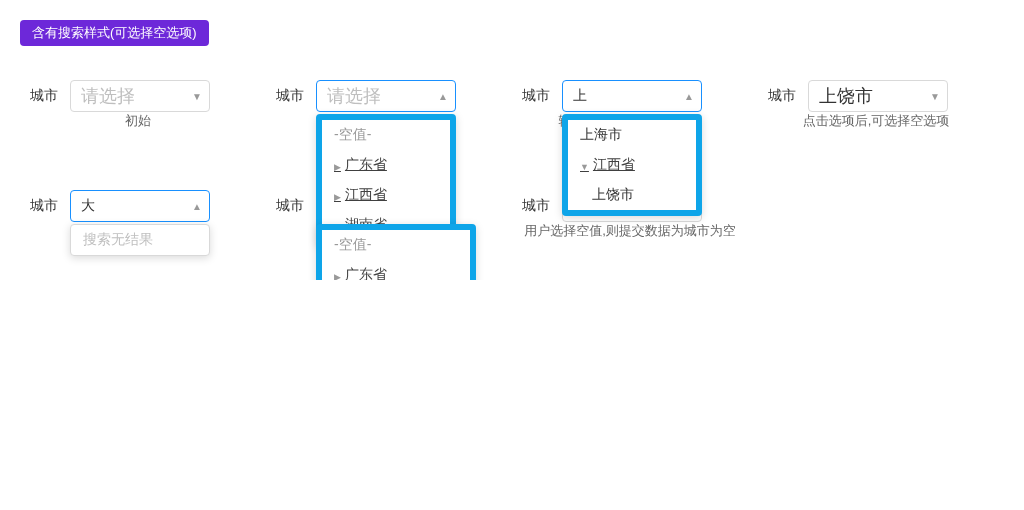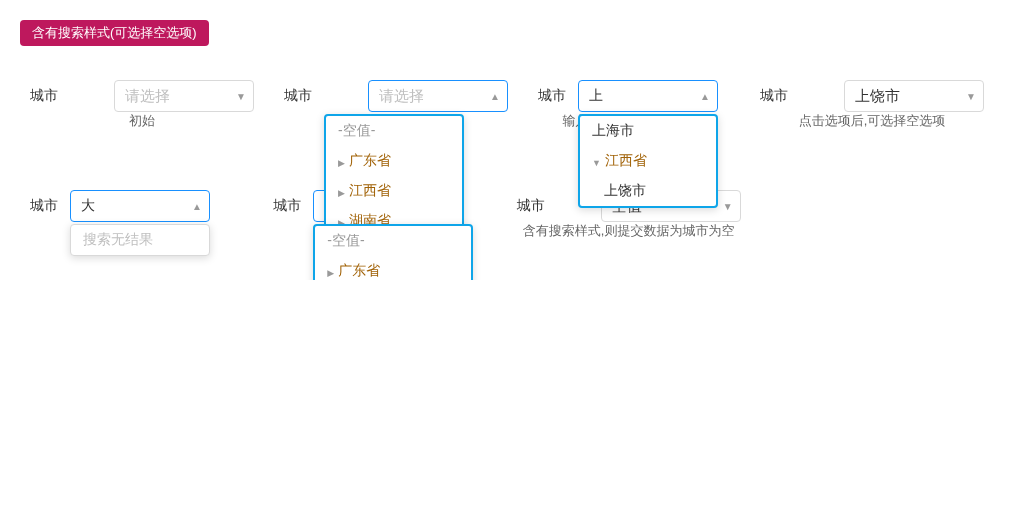--- a/index.html
+++ b/index.html
@@ -6,21 +6,21 @@
     body {
       font-family: -apple-system, BlinkMacSystemFont, "PingFang SC", "Microsoft YaHei", sans-serif;
       font-size: 14px;
       background: #fff;
       color: #333;
       padding: 20px;
     }
 
     .header-badge {
       display: inline-block;
-      background: #be185d;
+      background: #6d28d9;
       color: #fff;
       padding: 4px 12px;
       border-radius: 4px;
       font-size: 13px;
       margin-bottom: 24px;
     }
 
     .demo-section {
       padding: 10px 20px 20px 10px;
       position: relative;
@@ -48,30 +48,29 @@
     
     .select-wrapper {
       position: relative;
       display: inline-block;
     }
 
     .select-input {
       border: 1px solid #d9d9d9;
       border-radius: 4px;
       padding: 5px 28px 5px 10px;
-      font-size: 15px;
+      font-size: 18px;
       color: #333;
       background: #fff;
       width: 140px;
       cursor: pointer;
       display: flex;
       align-items: center;
       justify-content: space-between;
       height: 32px;
-      margin-left: 44px;
     }
 
     .select-input.active {
       border-color: #1890ff;
       outline: none;
     }
 
     .select-input .placeholder {
       color: #bfbfbf;
     }
@@ -105,42 +104,43 @@
       outline: none;
     }
 
     
     .dropdown {
       position: absolute;
       top: 34px;
       left: 0;
       width: 140px;
       background: #fff;
-      border: 2px solid #0ea5e9;
+      border: 6px solid #0ea5e9;
       border-radius: 4px;
       box-shadow: 0 2px 8px rgba(0,0,0,0.15);
       z-index: 10;
     }
 
     .dropdown-item {
       padding: 6px 12px;
       cursor: pointer;
       font-size: 14px;
       color: #333;
       display: flex;
       align-items: center;
       gap: 4px;
     }
 
     .dropdown-item.null-value {
       color: #999;
     }
 
     .dropdown-item.group-header {
-      color: #a16207;
+      color: #404040;
+      text-decoration: underline;
     }
 
     .dropdown-item.child {
       padding-left: 24px;
     }
 
     .dropdown-item.hover-state {
       background: #bae7ff;
     }
 
@@ -342,21 +342,21 @@
   <div class="demo-section">
     <div class="field-row">
       <span class="field-label">城市</span>
       <div class="select-wrapper">
         <div class="select-input">
           <span class="select-value">空值</span>
           <span class="arrow down"></span>
         </div>
       </div>
     </div>
-    <div class="demo-section-caption">含有搜索样式,则提交数据为城市为空</div>
+    <div class="demo-section-caption">用户选择空值,则提交数据为城市为空</div>
   </div>
 
   <div class="demo-section"></div>
 
 </div>
 
 
 
 
 </body></html>

